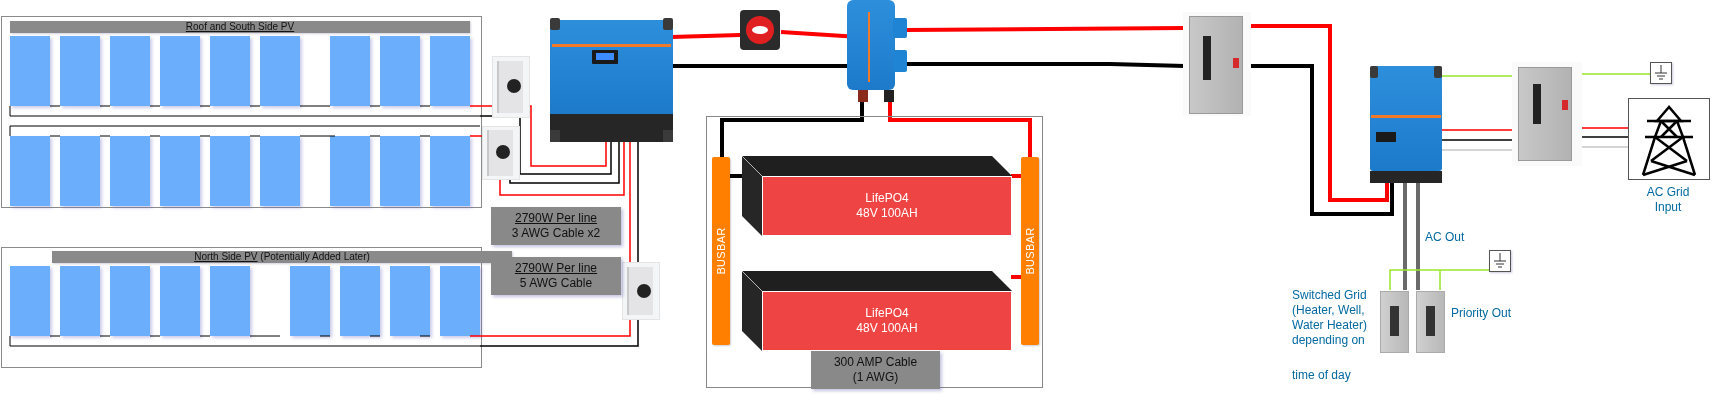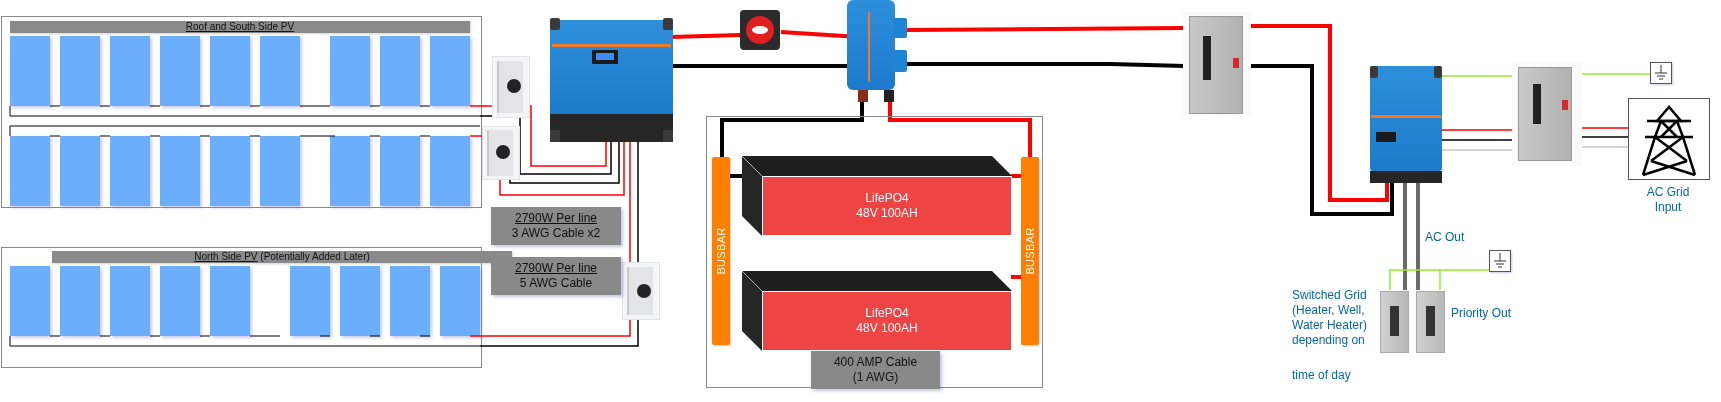--- a/index.html
+++ b/index.html
@@ -207,21 +207,21 @@
       <polygon points="0,0 20,20 20,80 0,60" fill="#262626"></polygon>
       <line x1="0" y1="0" x2="20" y2="20" stroke="#ddd" stroke-width="0.7"></line>
     </svg>
     <div class="front">
       <span>LifePO4</span>
       <span>48V 100AH</span>
     </div>
   </div>
 
   <div class="label-box" style="left:811px; top:351px; width:129px; height:38px; padding-top:4px; box-sizing:border-box;">
-    <span style="display:block;">400 AMP Cable</span>
+    <span style="display:block;">300 AMP Cable</span>
     <span>(1 AWG)</span>
   </div>
 
   <div class="device" style="left:1183px; top:12px; width:68px; height:104px; background:#fafafa;">
     <div class="abs" style="left:6px; top:4px; width:52px; height:96px; background:linear-gradient(90deg,#c8c8c8,#b2b2b2); border:1px solid #999;"></div>
     <div class="abs" style="left:20px; top:24px; width:8px; height:44px; background:#222;"></div>
     <div class="abs" style="left:50px; top:46px; width:6px; height:10px; background:#d42a2a;"></div>
   </div>
 
   <div class="device" style="left:1370px; top:66px; width:72px; height:117px;">

